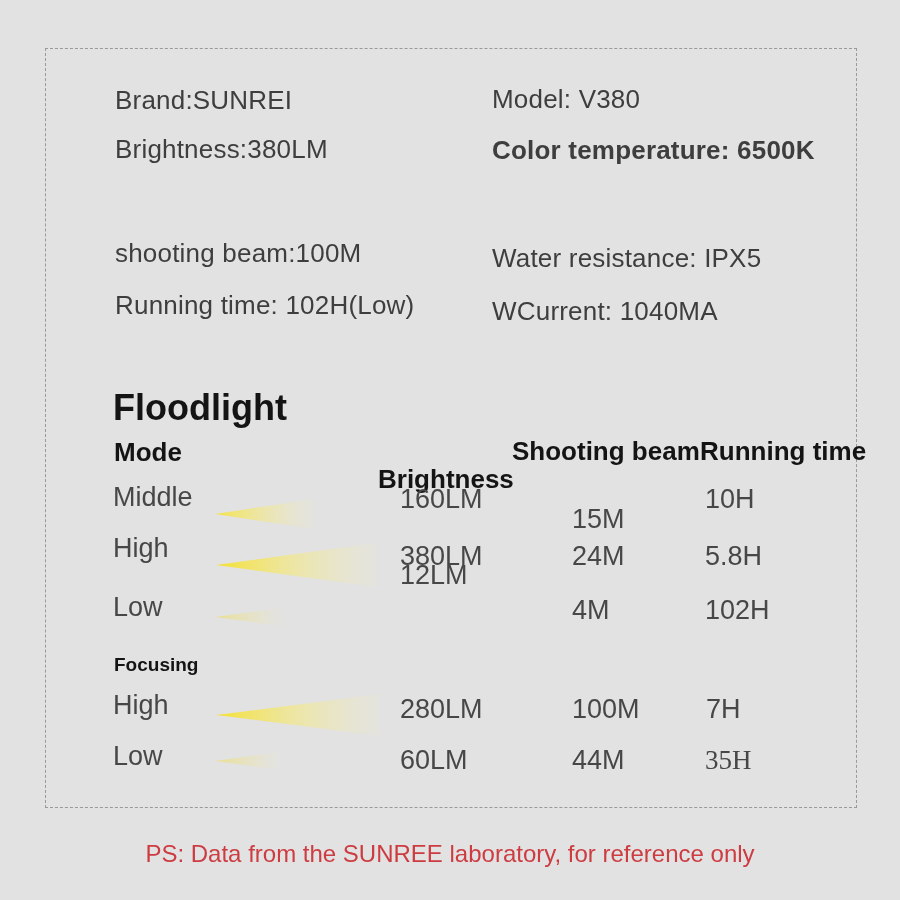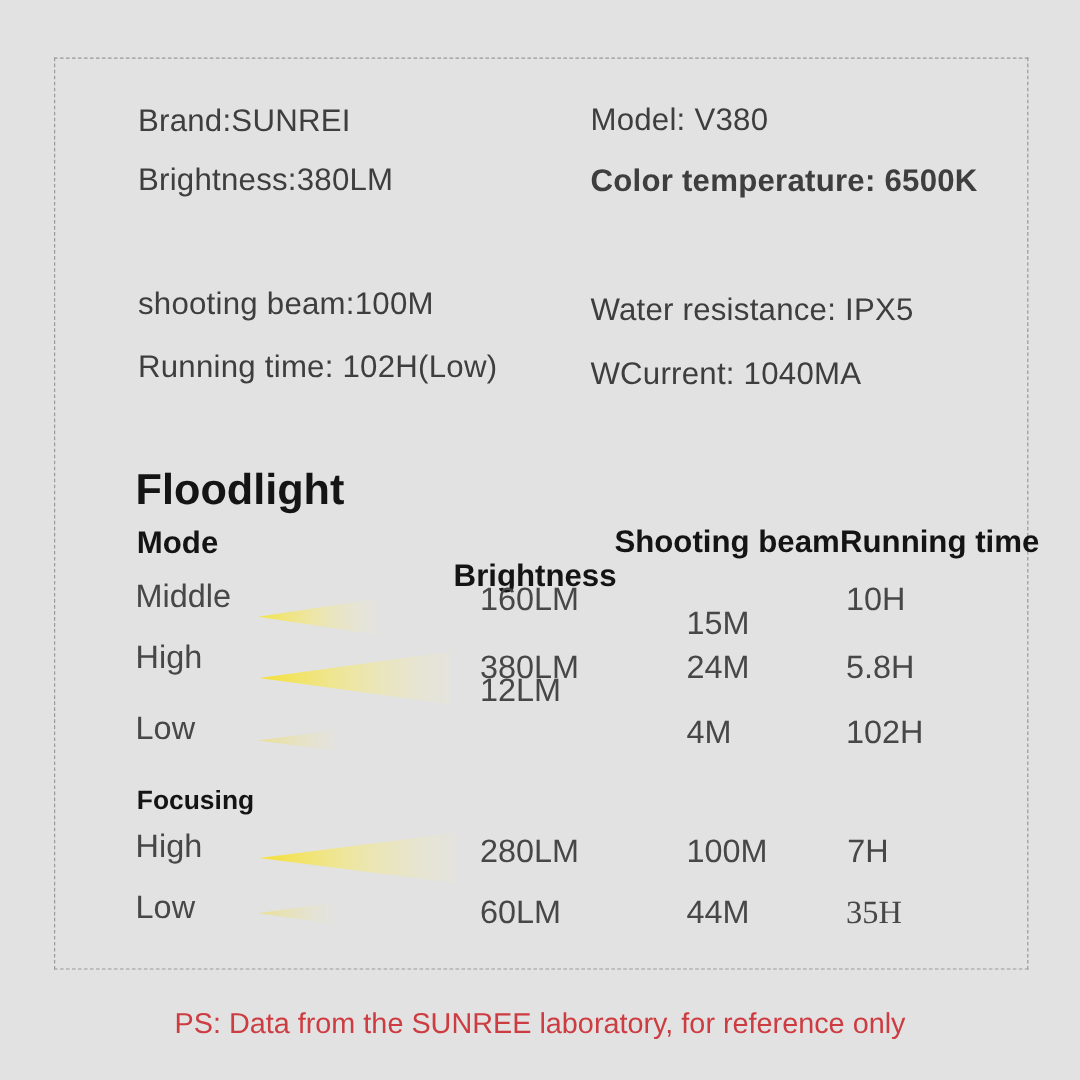--- a/index.html
+++ b/index.html
@@ -39,21 +39,21 @@
   }
   .col-header {
     position: absolute;
     font-size: 26px;
     font-weight: bold;
     color: #141414;
     white-space: nowrap;
   }
   .sub-title {
     position: absolute;
-    font-size: 22px;
+    font-size: 19px;
     font-weight: bold;
     color: #141414;
     white-space: nowrap;
   }
   .cell {
     position: absolute;
     font-size: 27px;
     color: #474747;
     white-space: nowrap;
   }

